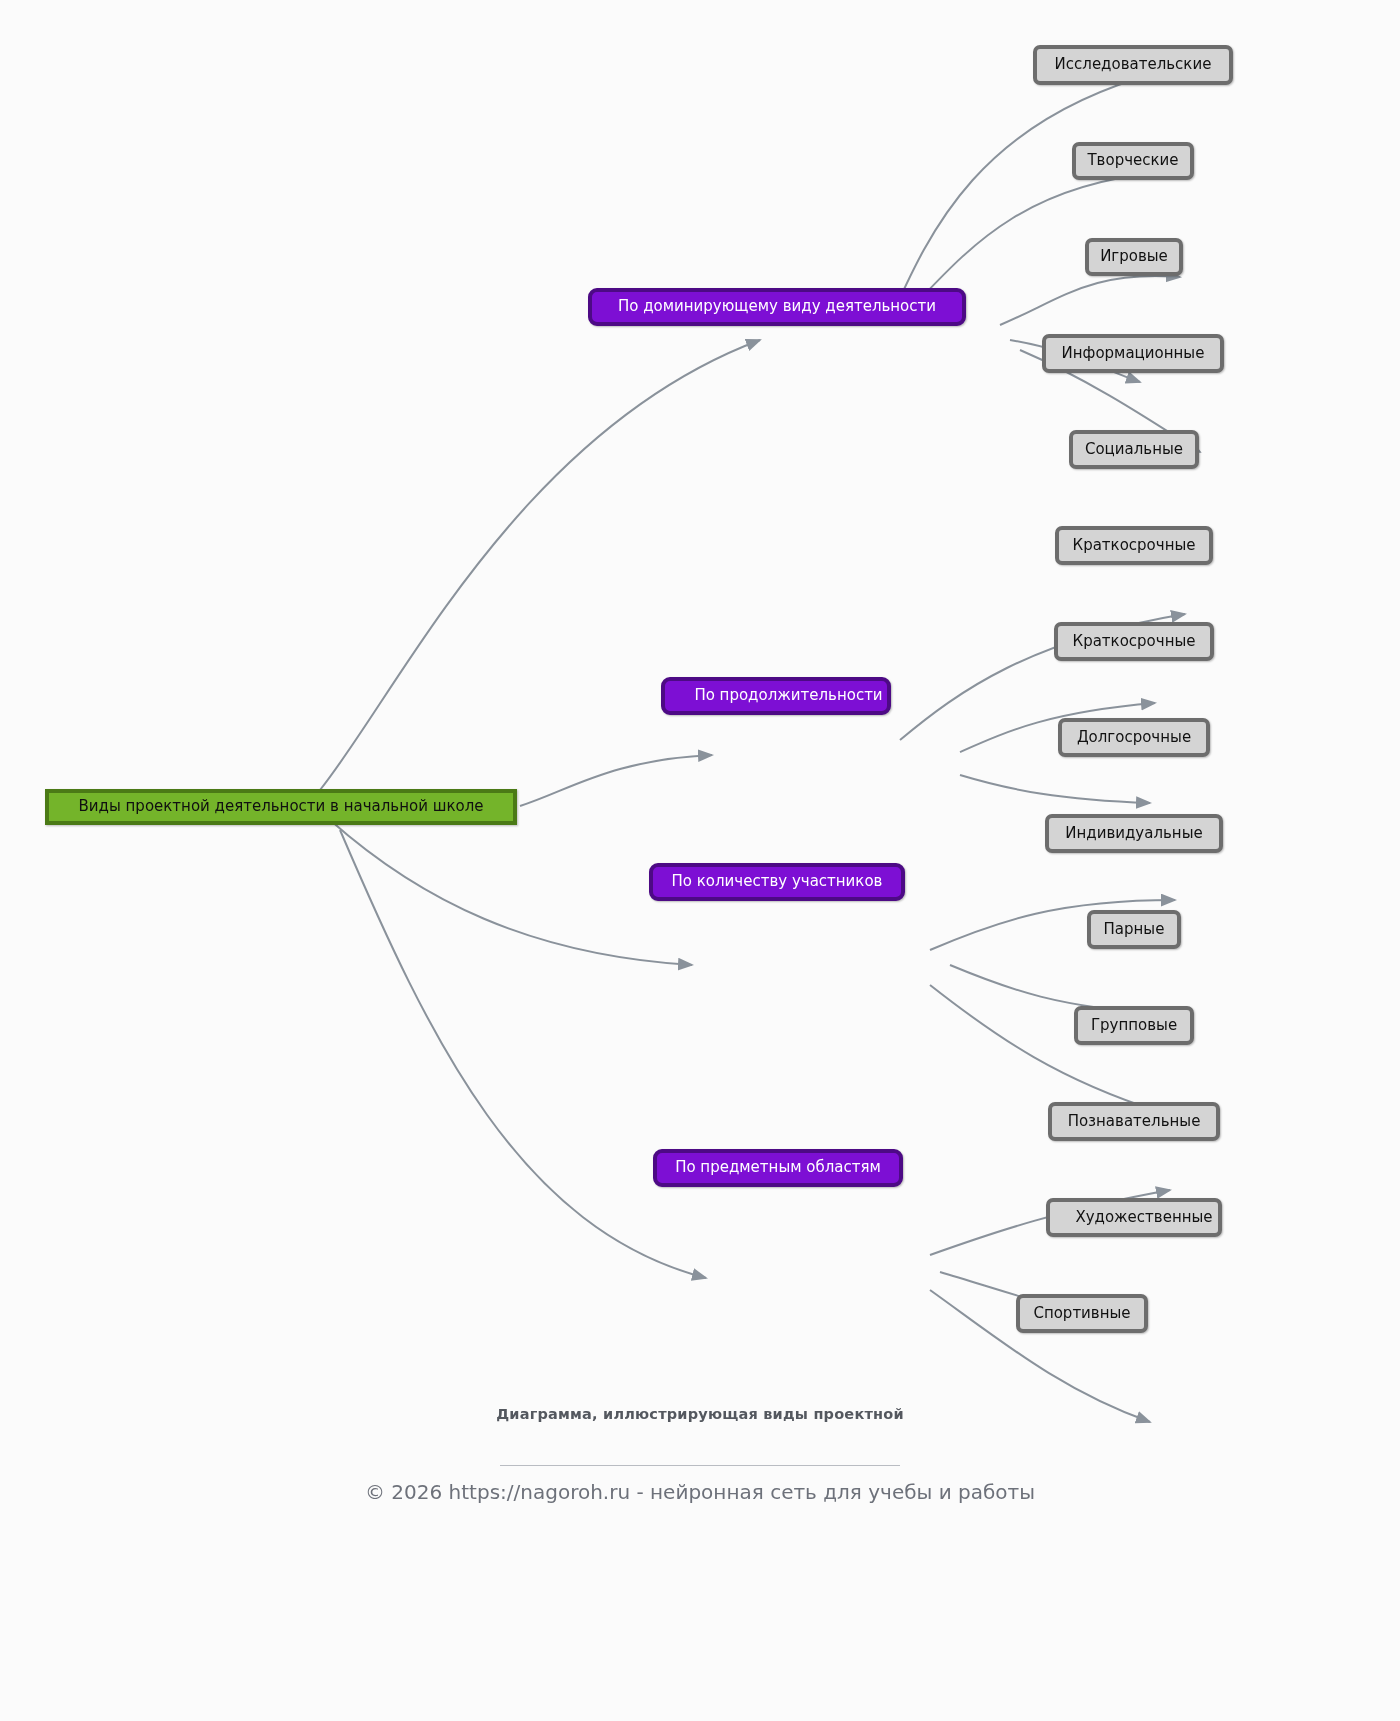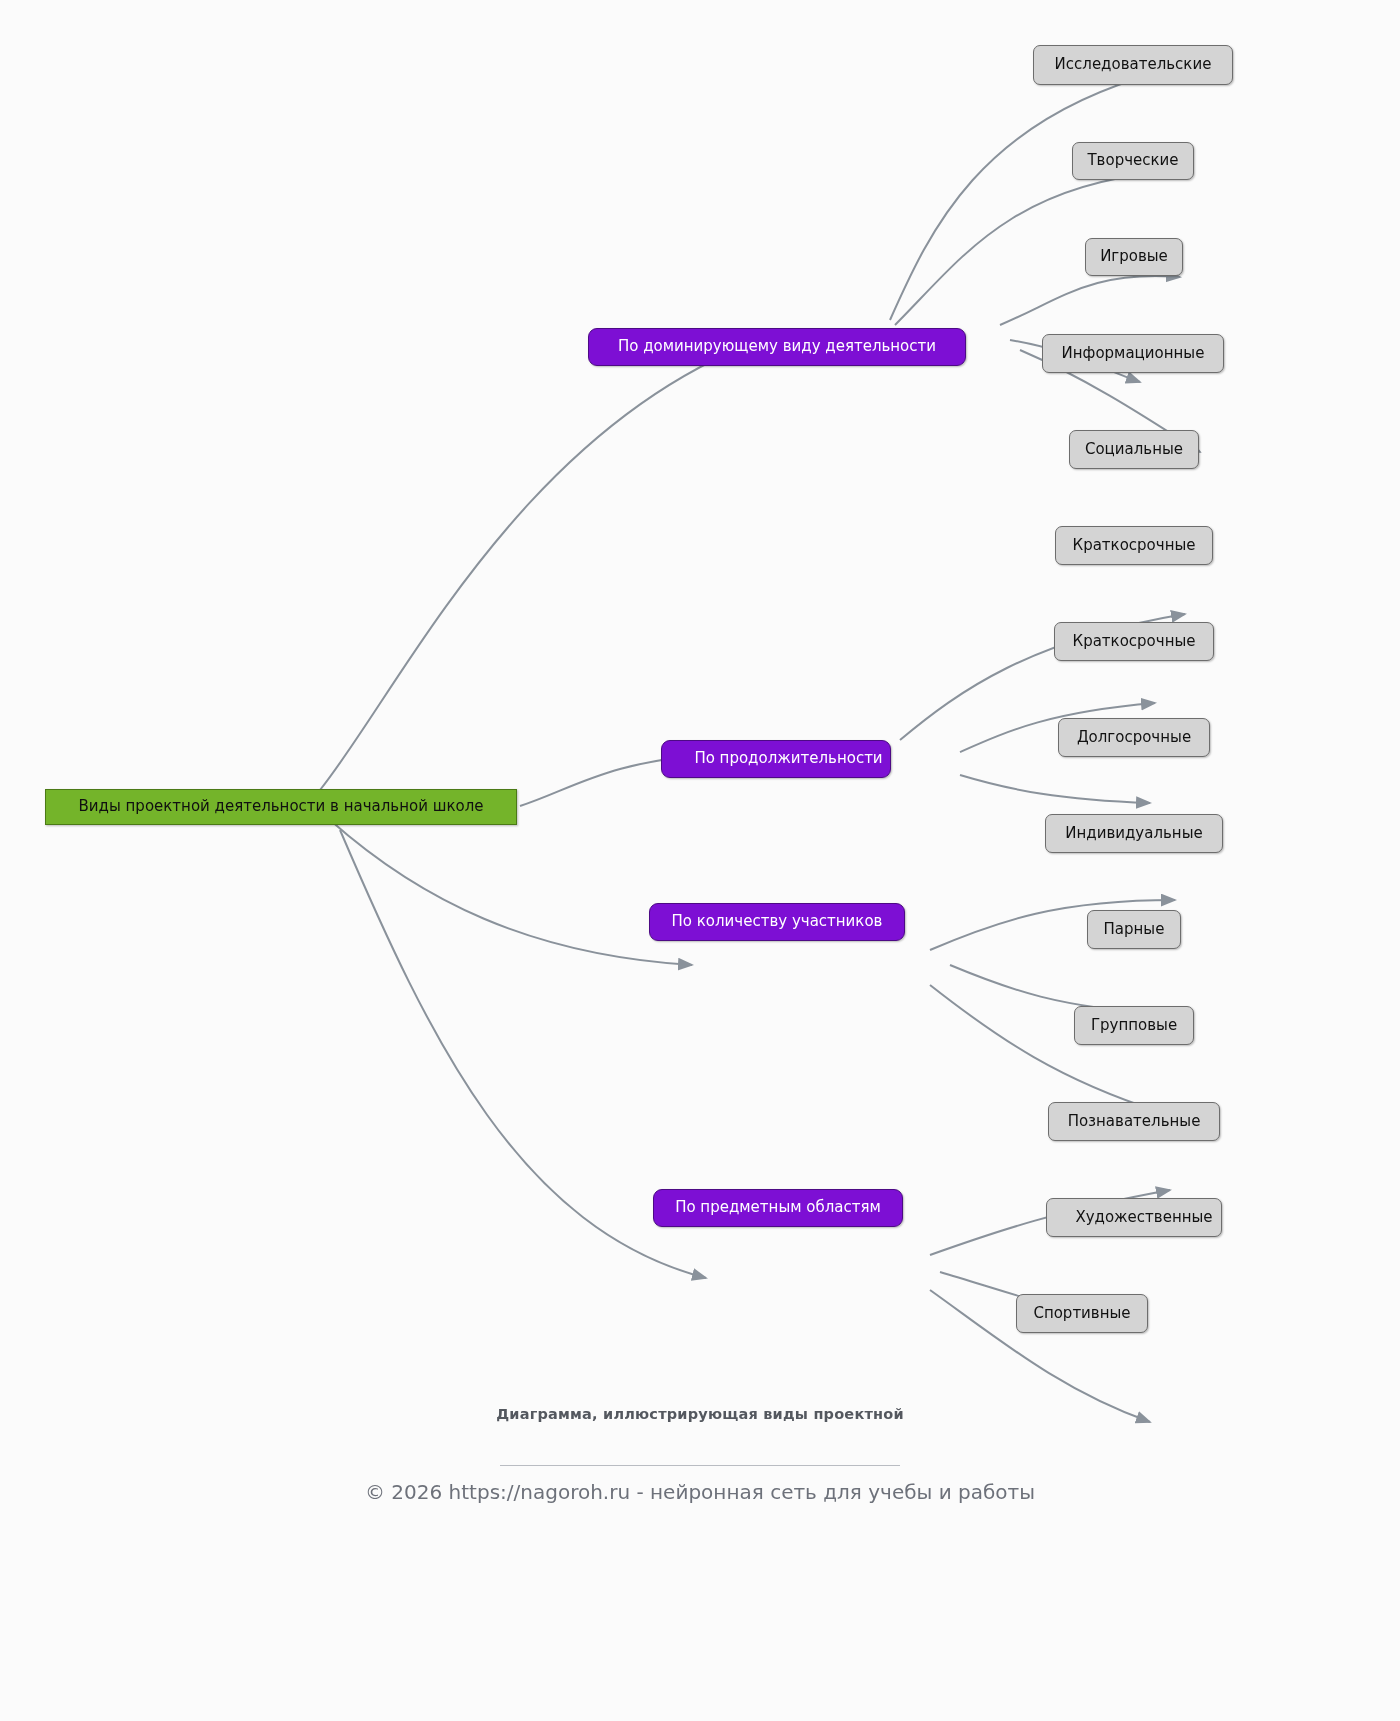--- a/index.html
+++ b/index.html
@@ -24,41 +24,40 @@
     pointer-events: none;
   }
   .node {
     position: absolute;
     box-sizing: border-box;
     display: flex;
     align-items: center;
     justify-content: center;
     text-align: center;
     border-radius: 9px;
-    border: 1px solid #0369a1;
+    border: 4px solid #0369a1;
     font-size: 15px;
     line-height: 1.15;
     white-space: nowrap;
     color: #111;
     box-shadow: 1px 1px 2px rgba(0,0,0,0.25);
   }
   .node.root {
     background: #74b42a;
     border-color: #4b7a16;
     border-radius: 0;
     font-size: 15px;
     color: #101010;
   }
   .node.branch {
     background: #7d0fd4;
     border-color: #4d0a85;
     color: #ffffff;
     border-radius: 9px;
     font-weight: normal;
-    margin-top: 40px;
   }
   .node.leaf {
     background: #d4d4d4;
     border-color: #6d6d6d;
     color: #111;
     border-radius: 7px;
   }
   #caption {
     position: absolute;
     left: 0;
@@ -143,21 +142,21 @@
   <div class="node leaf" style="left:1085px; top:238px; width:98px; height:38px;">
     <span>Игровые</span>
   </div>
   <div class="node leaf" style="left:1042px; top:334px; width:182px; height:39px;">
     <span>Информационные</span>
   </div>
   <div class="node leaf" style="left:1069px; top:430px; width:130px; height:39px;">
     <span>Социальные</span>
   </div>
 
-  <div class="node branch" style="left:661px; top:700px; width:230px; height:38px;padding-left:25px;">
+  <div class="node branch" style="left:661px; top:677px; width:230px; height:38px;padding-left:25px;">
     <span>По продолжительности</span>
   </div>
   <div class="node leaf" style="left:1055px; top:526px; width:158px; height:39px;">
     <span>Краткосрочные</span>
   </div>
   <div class="node leaf" style="left:1054px; top:622px; width:160px; height:39px;">
     <span>Краткосрочные</span>
   </div>
   <div class="node leaf" style="left:1058px; top:718px; width:152px; height:39px;">
     <span>Долгосрочные</span>

